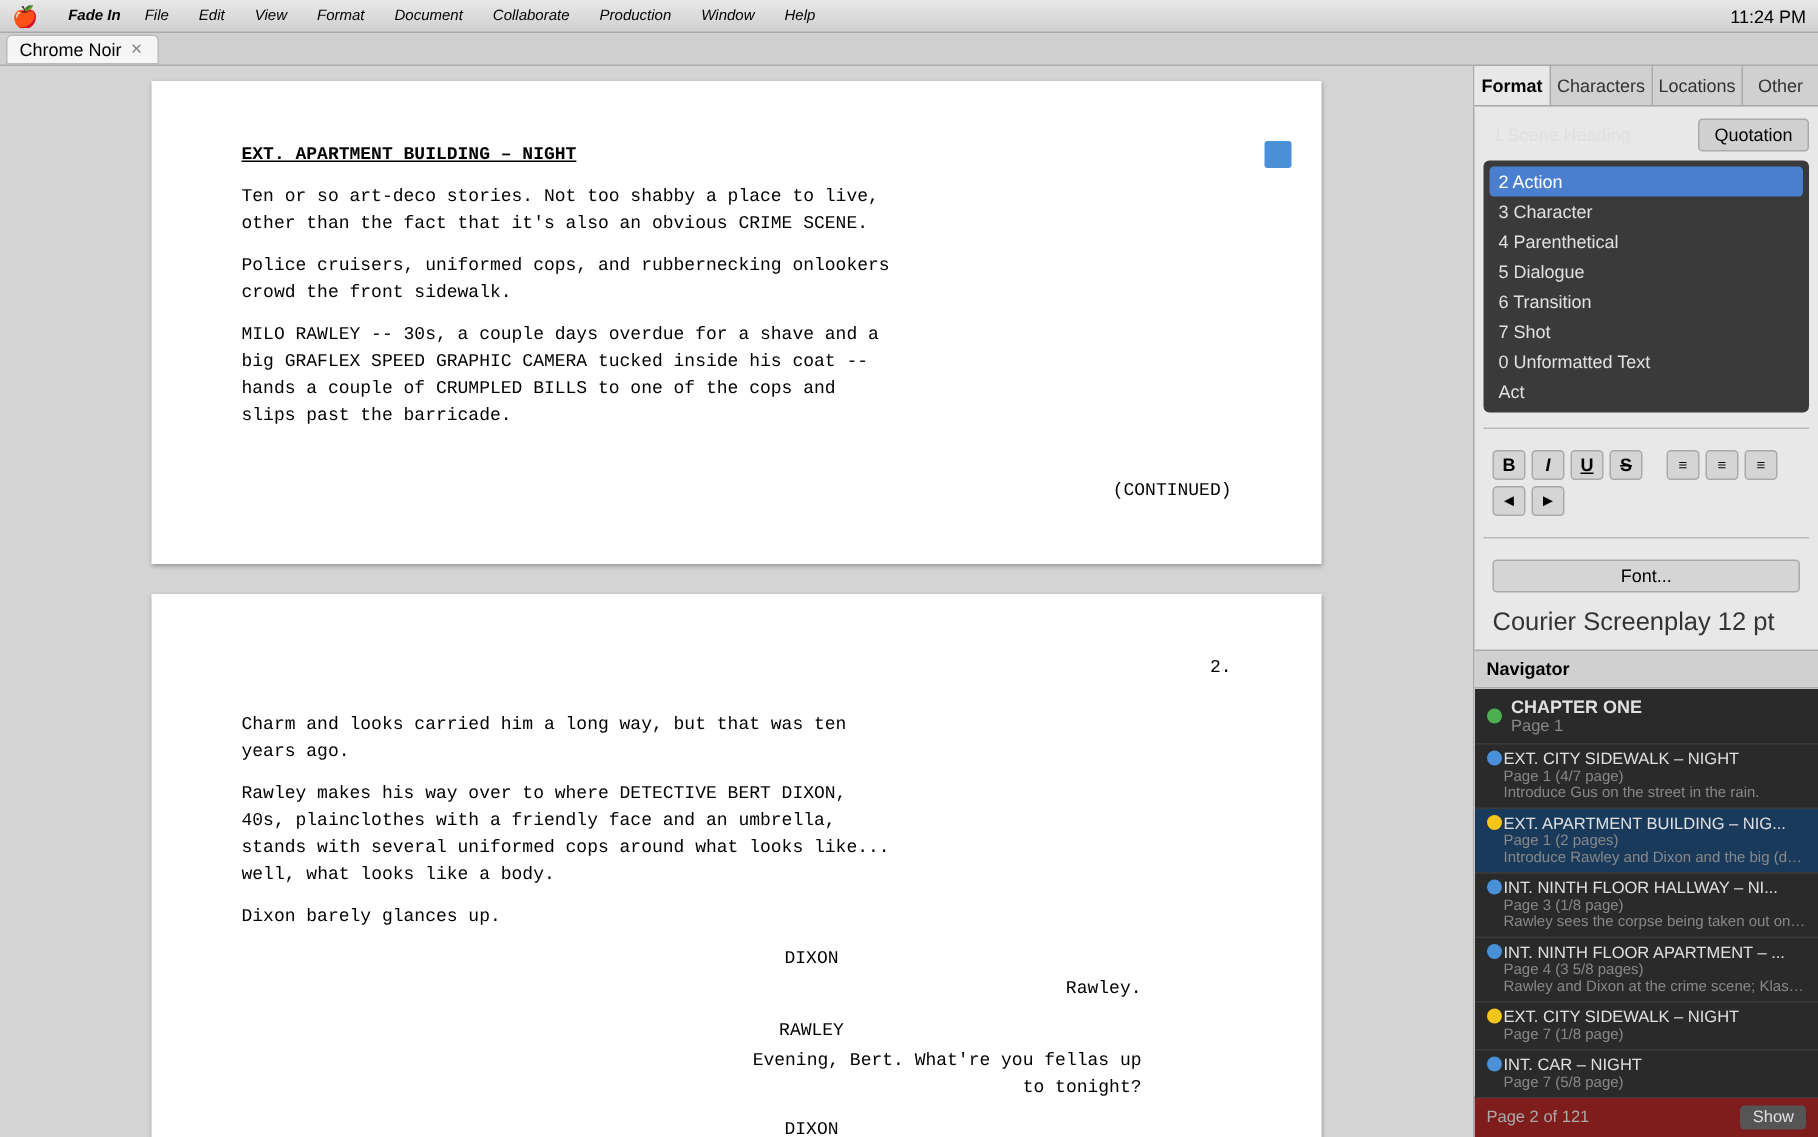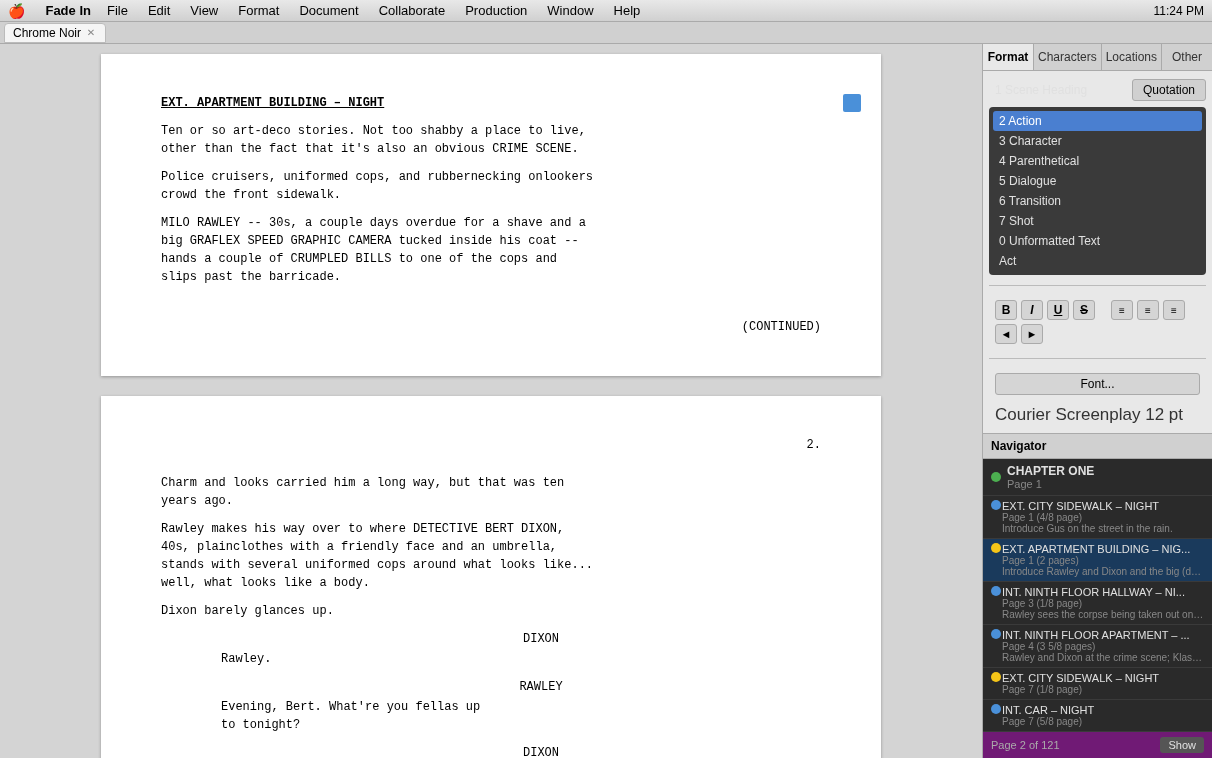--- a/index.html
+++ b/index.html
@@ -23,21 +23,22 @@
     .menubar-items {
       display: flex;
       gap: 4px;
     }
     .menubar-item {
       padding: 0 8px;
       cursor: pointer;
       border-radius: 3px;
       line-height: 20px;
       color: #000;
-      font-size: 13px;
+      font-size: 10px;
+      font-style: italic;
     }
     .menubar-time {
       margin-left: auto;
       font-size: 12px;
       font-weight: 500;
     }
 
     
     .tabbar {
       height: 22px;
@@ -131,20 +132,21 @@
       margin-bottom: 2px;
       text-transform: uppercase;
       padding-left: 100px;
     }
 
     .dialogue {
       padding-left: 60px;
       padding-right: 60px;
       margin-bottom: 10px;
       white-space: pre-wrap;
+      text-align: right;
     }
 
     .continued {
       text-align: right;
       margin-top: 32px;
     }
 
     .blue-square {
       position: absolute;
       top: 40px;
@@ -376,21 +378,21 @@
       white-space: nowrap;
       overflow: hidden;
       text-overflow: ellipsis;
     }
 
     .nav-footer {
       display: flex;
       align-items: center;
       justify-content: space-between;
       padding: 5px 8px;
-      background: #701a75;
+      background: #7f1d1d;
       border-top: 1px solid #3a3a3a;
     }
     .nav-footer-text {
       color: #aaa;
       font-size: 11px;
     }
     .nav-show-btn {
       background: #555;
       color: #e0e0e0;
       border: none;
@@ -545,21 +547,21 @@
           <div>
             <div class="nav-chapter-text">CHAPTER ONE</div>
             <div class="nav-chapter-sub">Page 1</div>
           </div>
         </div>
 
         <div class="nav-scene">
           <div class="nav-dot-blue"></div>
           <div class="nav-scene-content">
             <div class="nav-scene-title">EXT. CITY SIDEWALK – NIGHT</div>
-            <div class="nav-scene-page">Page 1 (4/8 page)</div>
+            <div class="nav-scene-page">Page 1 (4/7 page)</div>
             <div class="nav-scene-desc">Introduce Gus on the street in the rain.</div>
           </div>
         </div>
 
         <div class="nav-scene active">
           <div class="nav-dot-yellow"></div>
           <div class="nav-scene-content">
             <div class="nav-scene-title">EXT. APARTMENT BUILDING – NIG...</div>
             <div class="nav-scene-page">Page 1 (2 pages)</div>
             <div class="nav-scene-desc">Introduce Rawley and Dixon and the big (dead) ro...</div>

